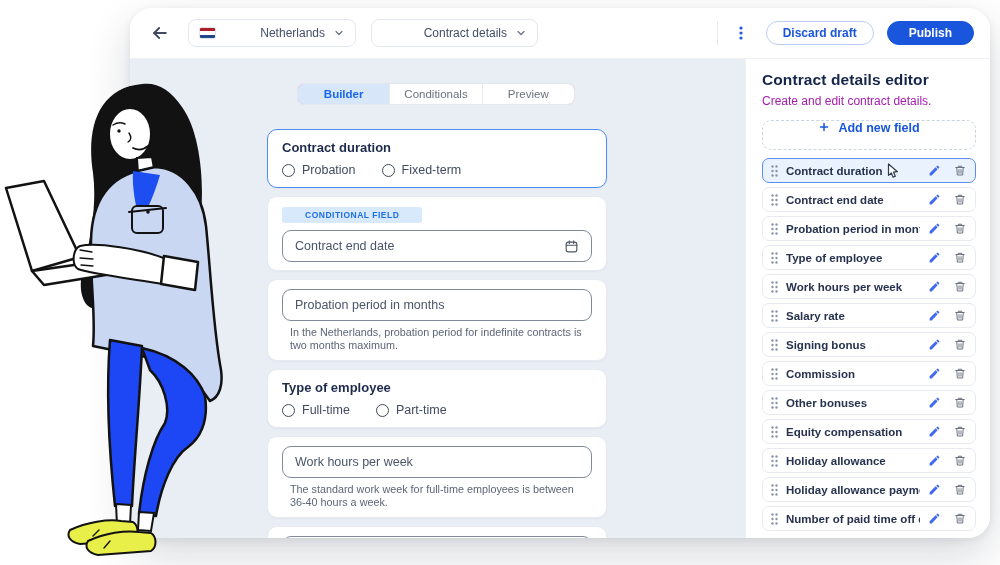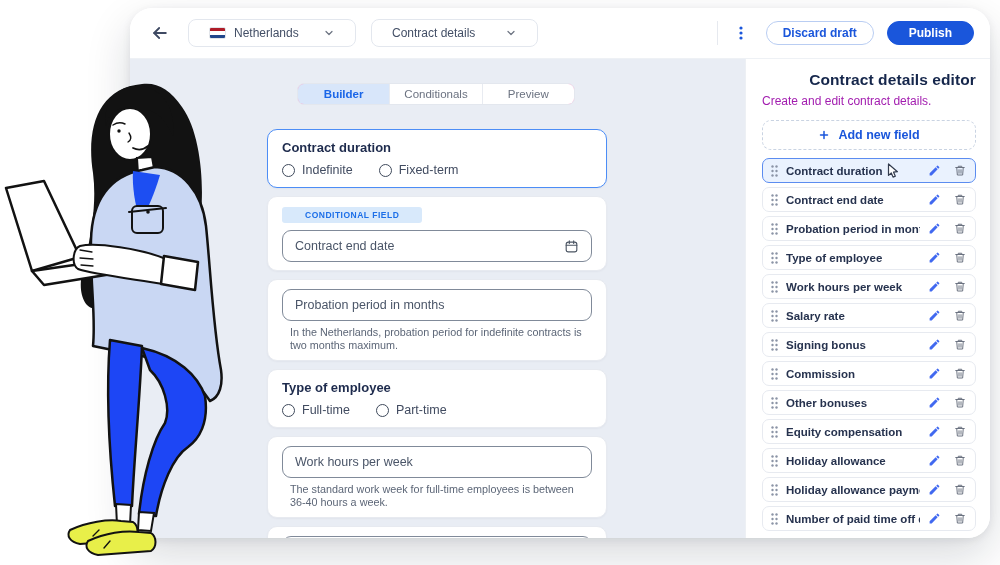--- a/index.html
+++ b/index.html
@@ -9,21 +9,21 @@
 
   
   .window { position:absolute; left:130px; top:8px; width:860px; height:530px;
     background:#ffffff; border-radius:22px; overflow:hidden; z-index:10;
     box-shadow:0 18px 45px rgba(15,23,42,.16), 0 2px 8px rgba(15,23,42,.08); }
 
   
   .topbar { height:50px; display:flex; align-items:center; padding:0 16px; background:#fff; }
   .iconbtn { background:none; border:none; cursor:pointer; display:flex; align-items:center; justify-content:center; padding:4px; }
   .selectbox { height:28px; border:1px solid #e3e7ee; border-radius:8px; background:#fff;
-    display:flex; align-items:center; padding:0 20px; gap:8px; cursor:pointer; }
+    display:flex; align-items:center; padding:0 10px; gap:8px; cursor:pointer;text-align:right; }
   .selectbox .lbl { font-size:12px; font-weight:500; color:#434f66; flex:1; white-space:nowrap; }
   .sel-country { width:168px; margin-left:14px; }
   .sel-template { width:167px; margin-left:15px; }
   .flag { width:17px; height:12px; border-radius:2px; overflow:hidden; border:1px solid #e2e5ea; display:flex; flex-direction:column; flex:0 0 auto; }
   .flag i { flex:1; display:block; }
   .spacer { flex:1; }
   .vdivider { width:1px; height:24px; background:#e6e9ef; margin:0 12px; }
   .pill { height:24px; border-radius:999px; font-size:12px; font-weight:700; cursor:pointer;
     display:flex; align-items:center; justify-content:center; font-family:inherit; }
   .btn-discard { padding:0 16px; background:#fff; border:1px solid #b9cdf2; color:#1a56db; margin-right:13px; }
@@ -54,24 +54,24 @@
   .radio .rlbl { font-size:12.5px; color:#414b60; }
   .badge { display:inline-block; font-size:8.5px; font-weight:700; letter-spacing:.5px;
     color:#1d6fe8; background:#d8e9fb; padding:3px 23px; border-radius:3px; line-height:10px; margin-top:2px; }
   .inputbox { margin-top:7px; height:32px; border:1.1px solid #808a99; border-radius:9px; background:#fff;
     display:flex; align-items:center; padding:0 12px; gap:8px; }
   .inputbox input { border:none; outline:none; flex:1; font-size:12.5px; color:#4a5568; background:transparent; font-family:inherit; }
   .inputbox input::placeholder { color:#4a5568; opacity:1; }
   .helper { font-size:10.8px; color:#5c6677; margin-top:5px; padding-left:8px; line-height:13px; }
 
   
-  .sb-title { font-size:15.5px; font-weight:700; color:#15264b; letter-spacing:.1px;text-align:right; }
+  .sb-title { font-size:15.5px; font-weight:700; color:#15264b; letter-spacing:.1px; }
   .sb-sub { font-size:12px; color:#a21caf; margin-top:5px; }
   .addfield { margin-top:12px; height:30px; width:100%; border:1.4px dashed #c9d3e2; border-radius:9px;
-    background:#fff; display:flex; align-items:center; justify-content:center; gap:8px; cursor:pointer;
+    background:#fff; display:flex; justify-content:center; gap:8px; cursor:pointer;
     color:#1a56db; font-size:12.5px; font-weight:700; font-family:inherit; }
   .rows { margin-top:8px; display:flex; flex-direction:column; gap:4px; }
   .row { position:relative; height:25px; border:1px solid #e7eaf0; border-radius:7px; background:#fff;
     display:flex; align-items:center; padding:0 9px 0 8px; gap:8px; cursor:pointer; }
   .row.active { border:1.5px solid #5b8cf0; background:#eaf2fe; }
   .row .rowlbl { flex:1; font-size:11.5px; font-weight:700; color:#26324e; white-space:nowrap; overflow:hidden; }
   .rowicons { display:flex; align-items:center; gap:13px; }
   .cursor-glyph { position:absolute; left:122px; top:4px; }
 
   svg { display:block; }
@@ -143,21 +143,21 @@
           <div class="tab">Preview</div>
         </div>
 
         <div class="column">
 
           <div class="card active">
             <div class="fieldlabel">Contract duration</div>
             <div class="radiorow">
               <div class="radio">
                 <span class="dot"></span>
-                <span class="rlbl">Indefinite</span>
+                <span class="rlbl">Probation</span>
               </div>
               <div class="radio">
                 <span class="dot"></span>
                 <span class="rlbl">Fixed-term</span>
               </div>
             </div>
           </div>
 
           <div class="card">
             <span class="badge">CONDITIONAL FIELD</span>

